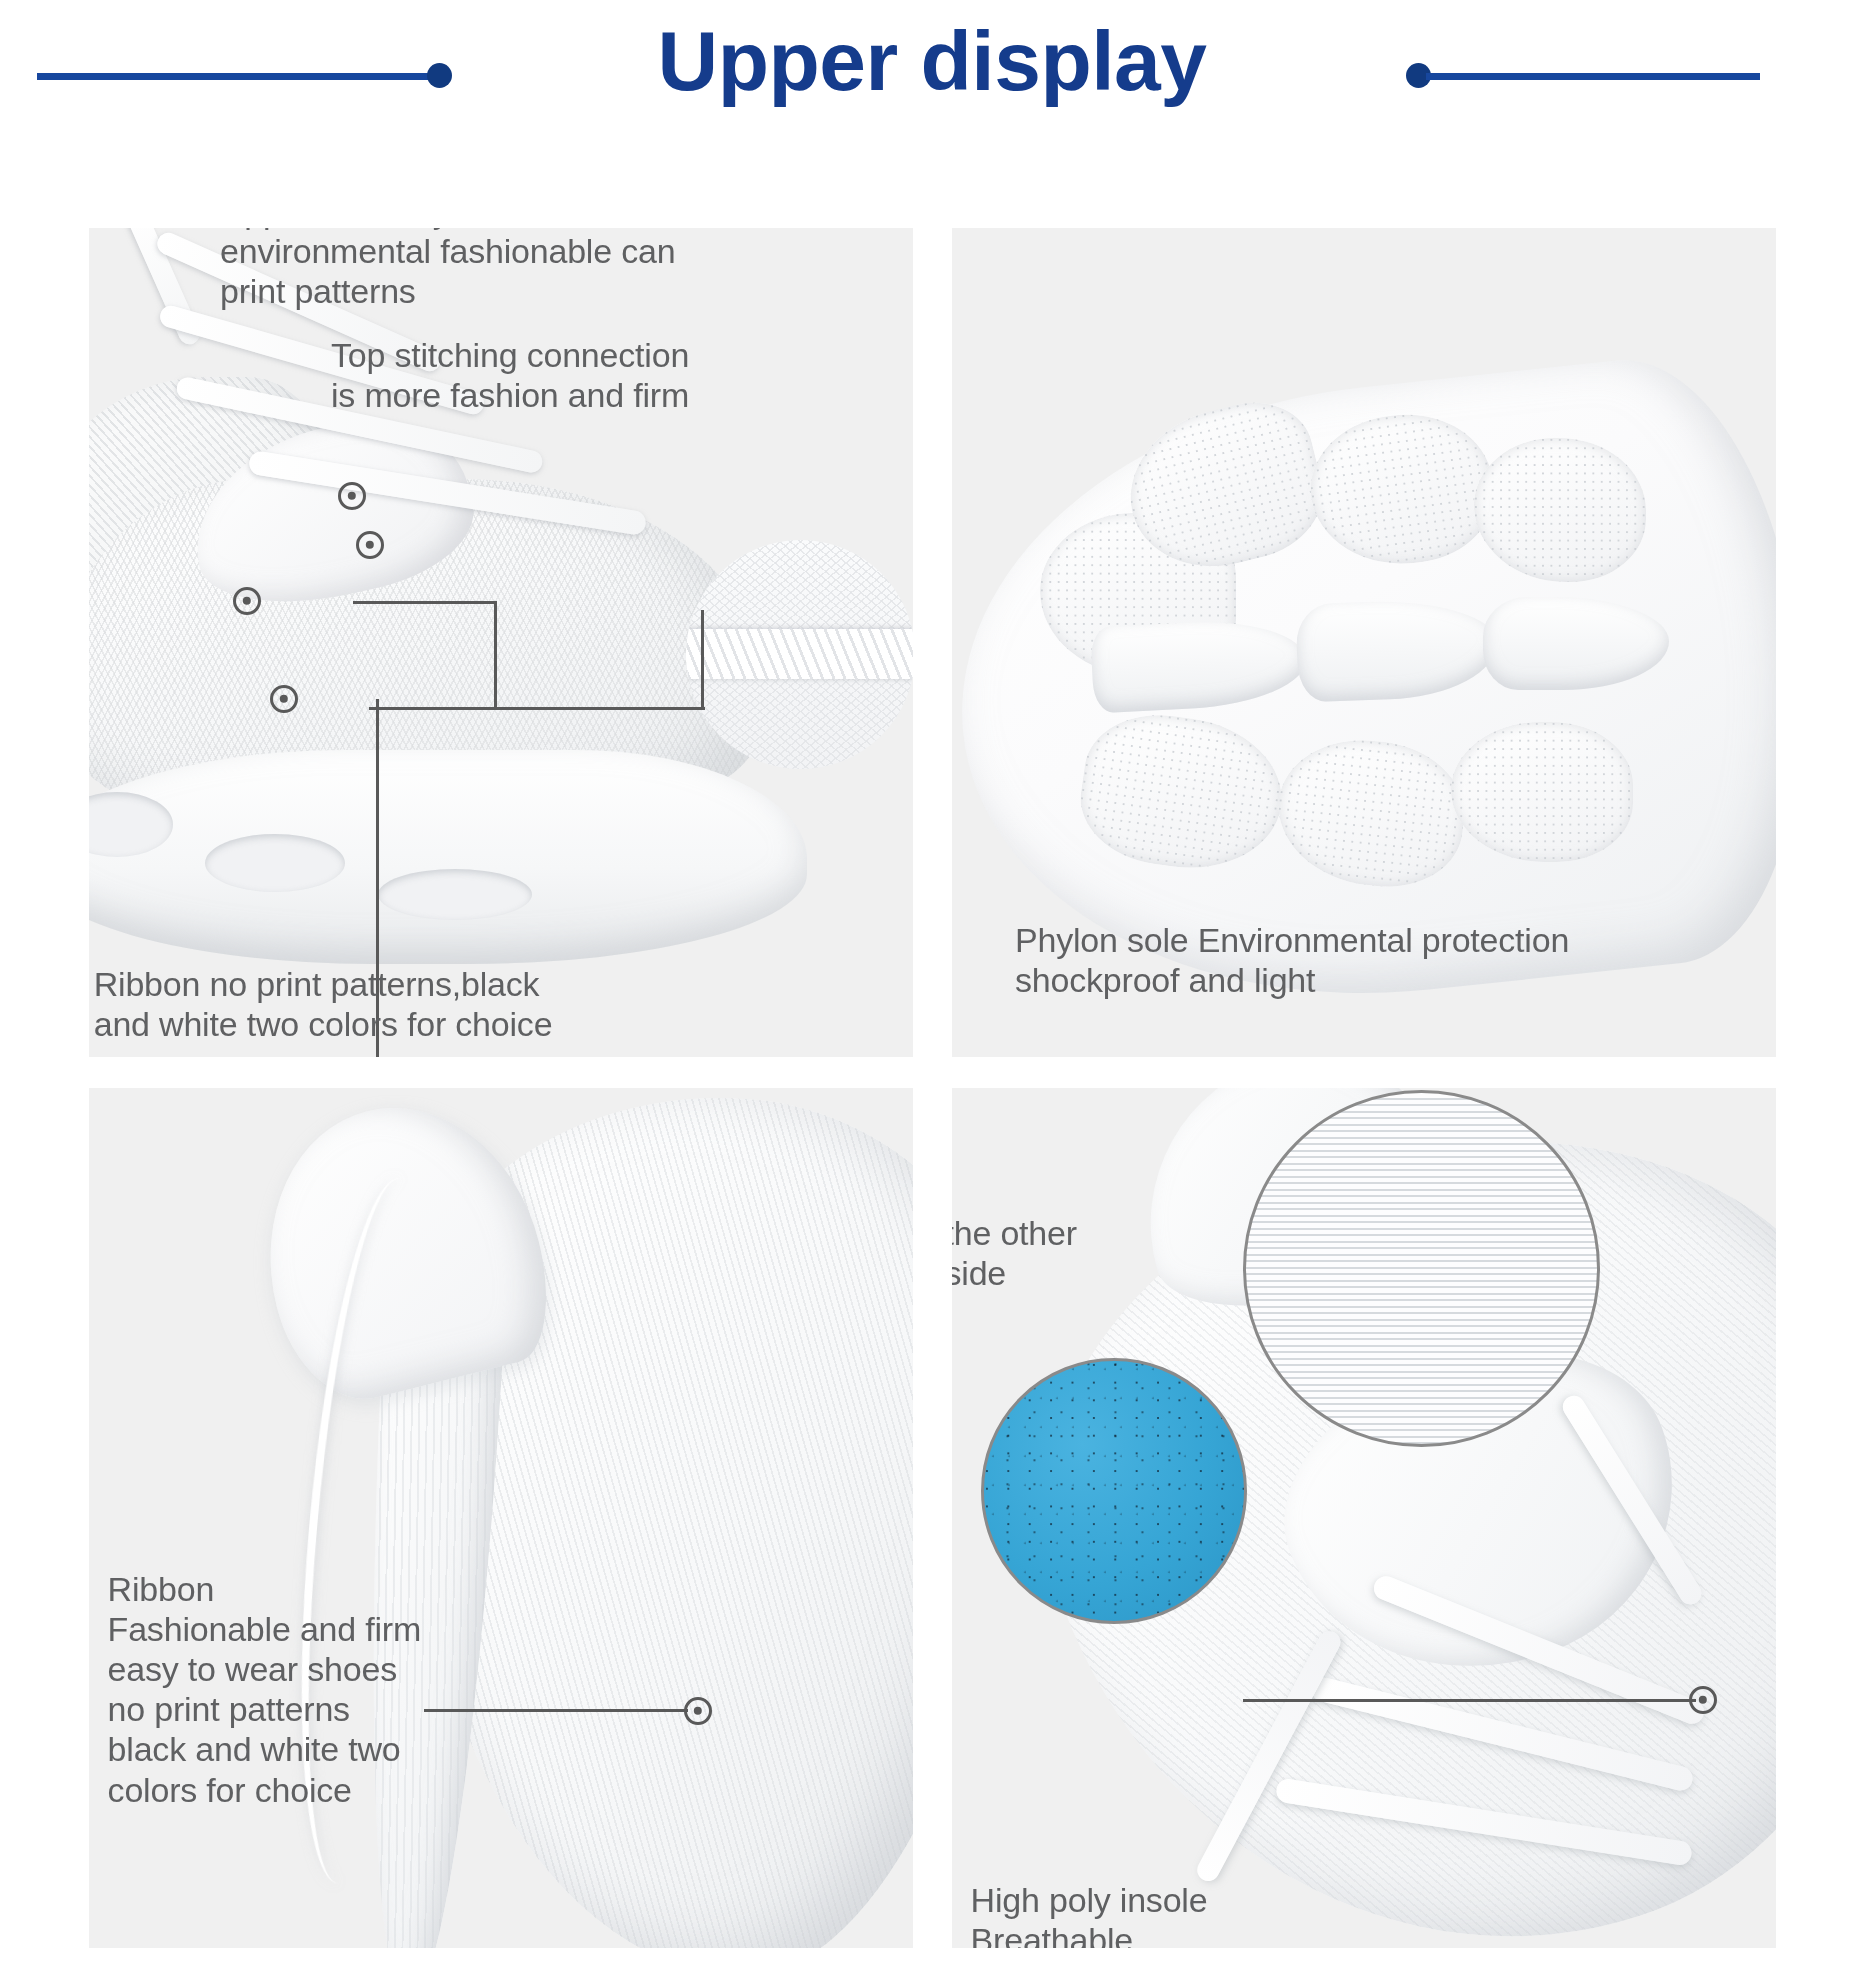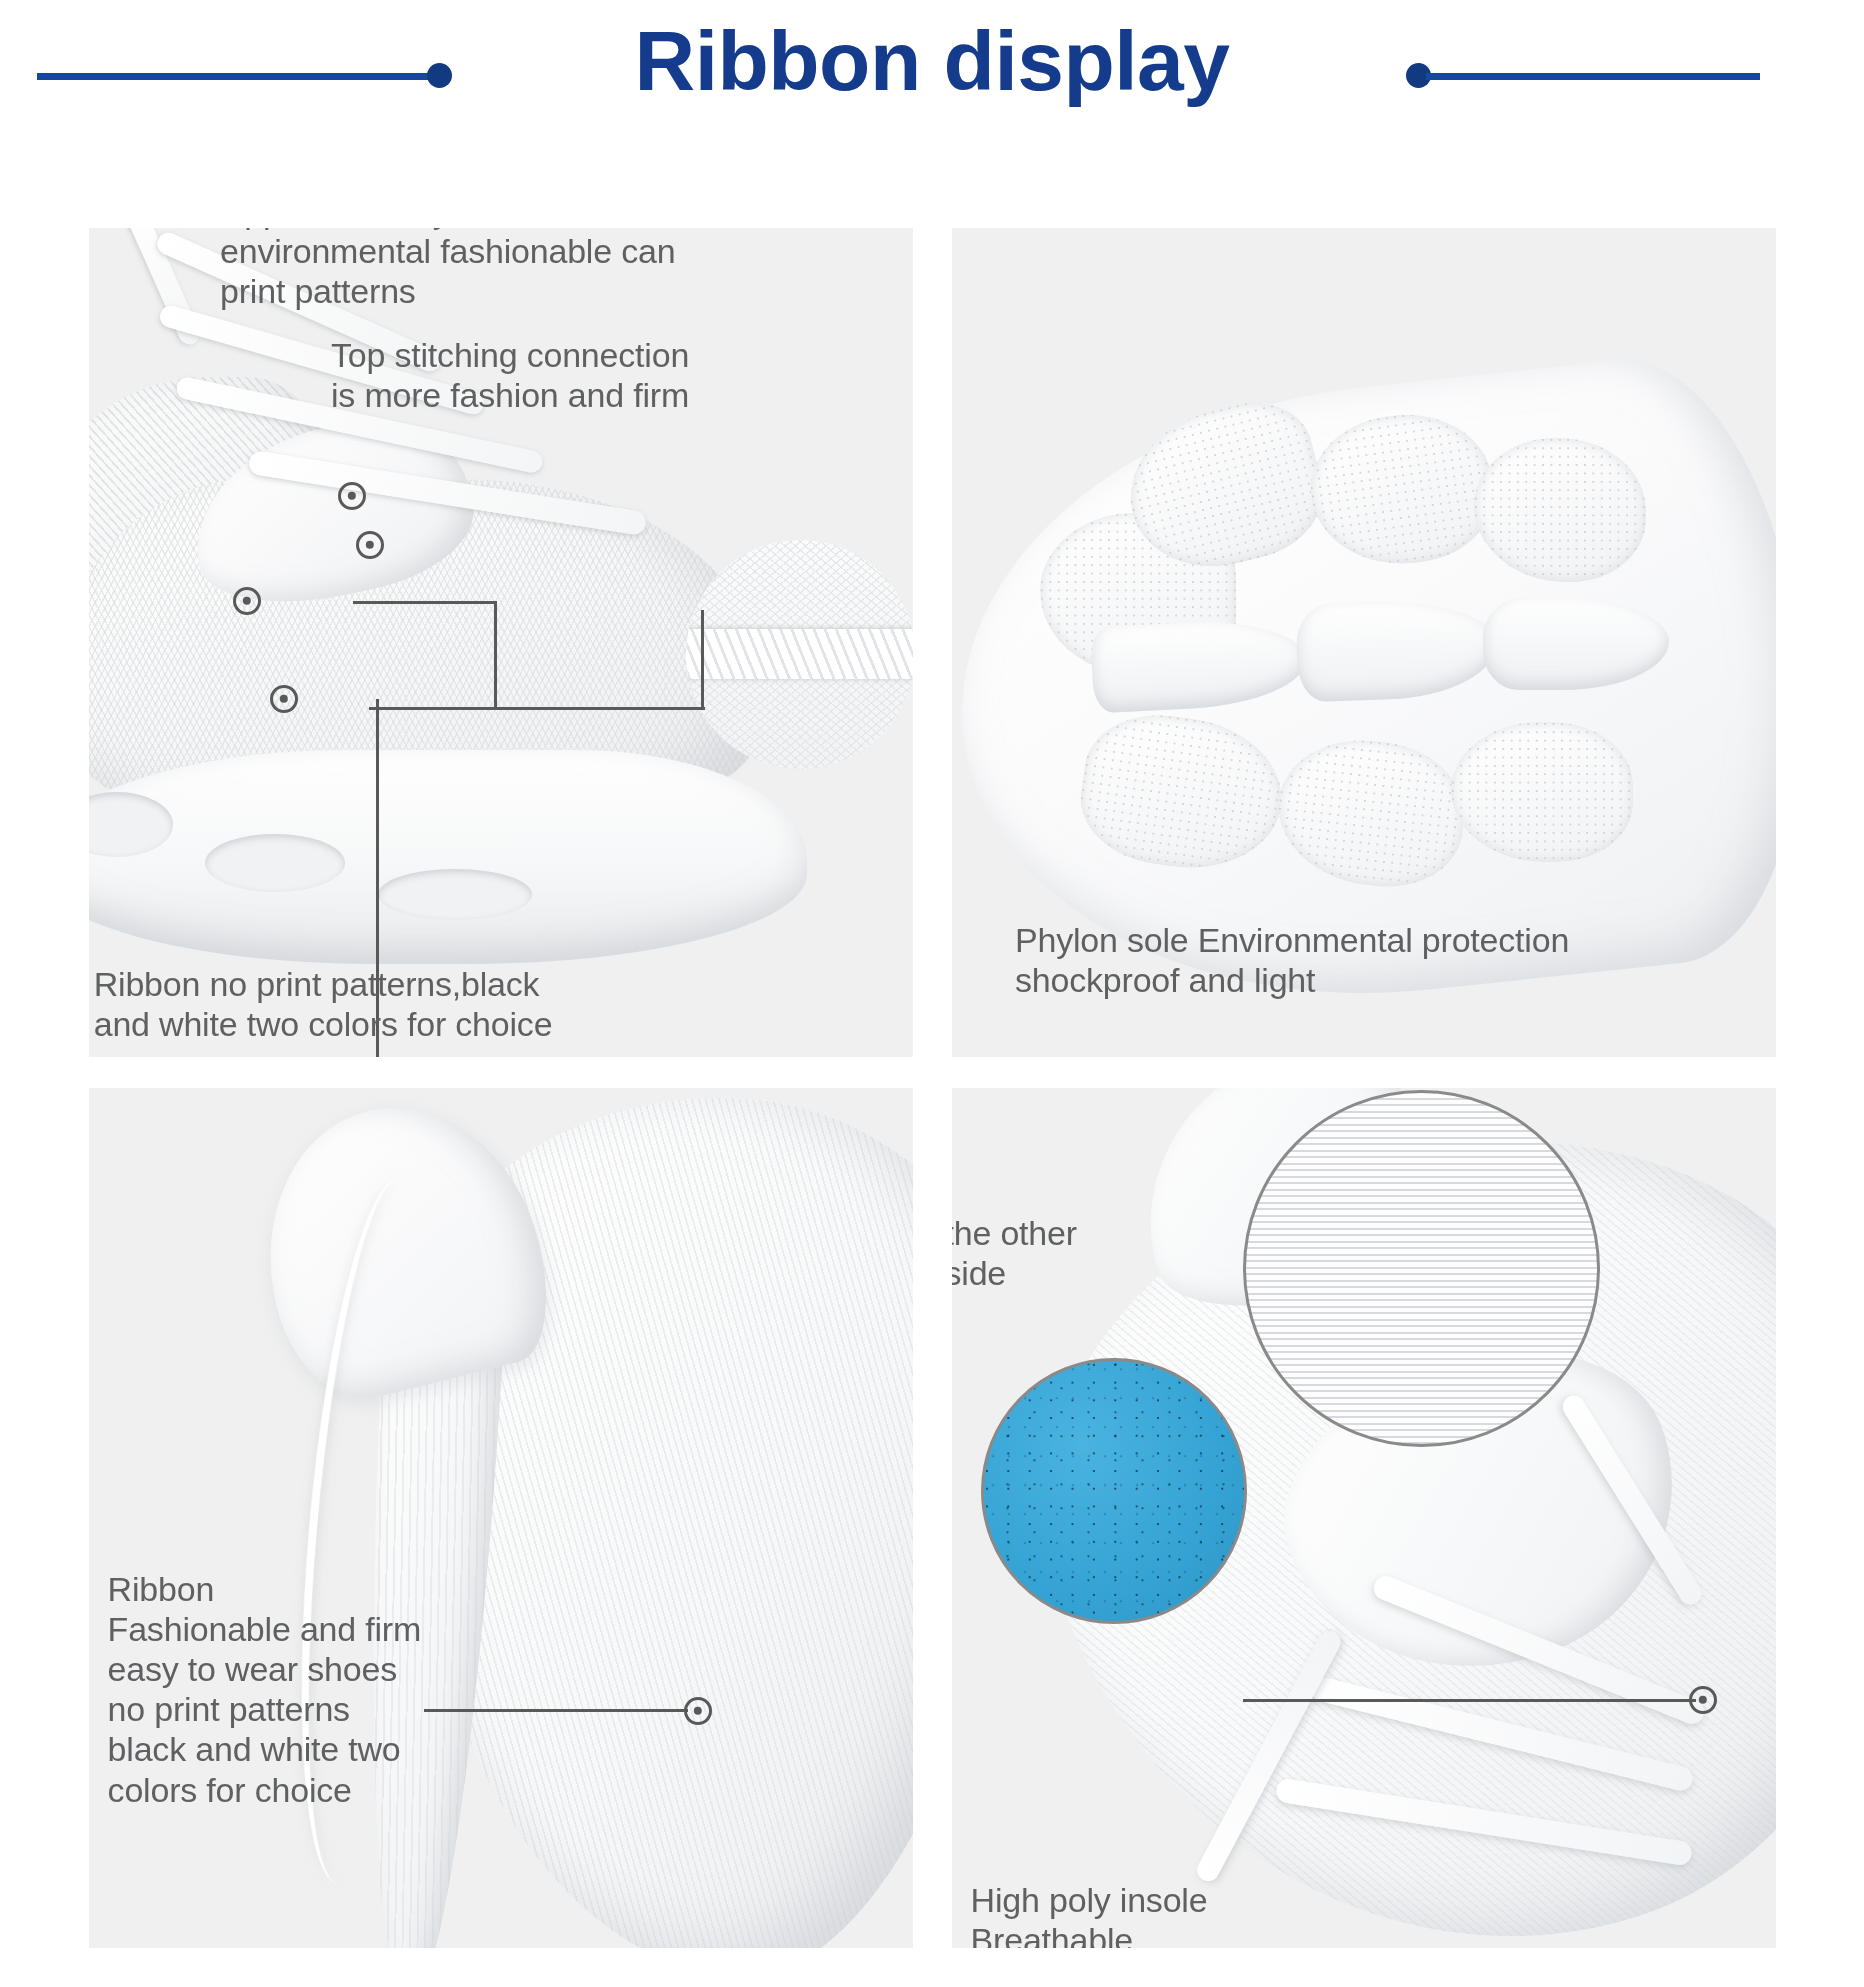--- a/index.html
+++ b/index.html
@@ -304,21 +304,21 @@
     border: 3.7px solid #8a8a8a;
     box-sizing: border-box;
   }
 </style>
 </head>
 <body>
 
 <div class="header">
   <div class="header-rule left"></div>
   <div class="header-dot left"></div>
-  <div class="header-title">Ribbon display</div>
+  <div class="header-title">Upper display</div>
   <div class="header-dot right"></div>
   <div class="header-rule right"></div>
 </div>
 
 <div class="grid">
 
   <div class="panel p1">
 
     <div class="p1-shoe">
       <div class="p1-collar"></div>

